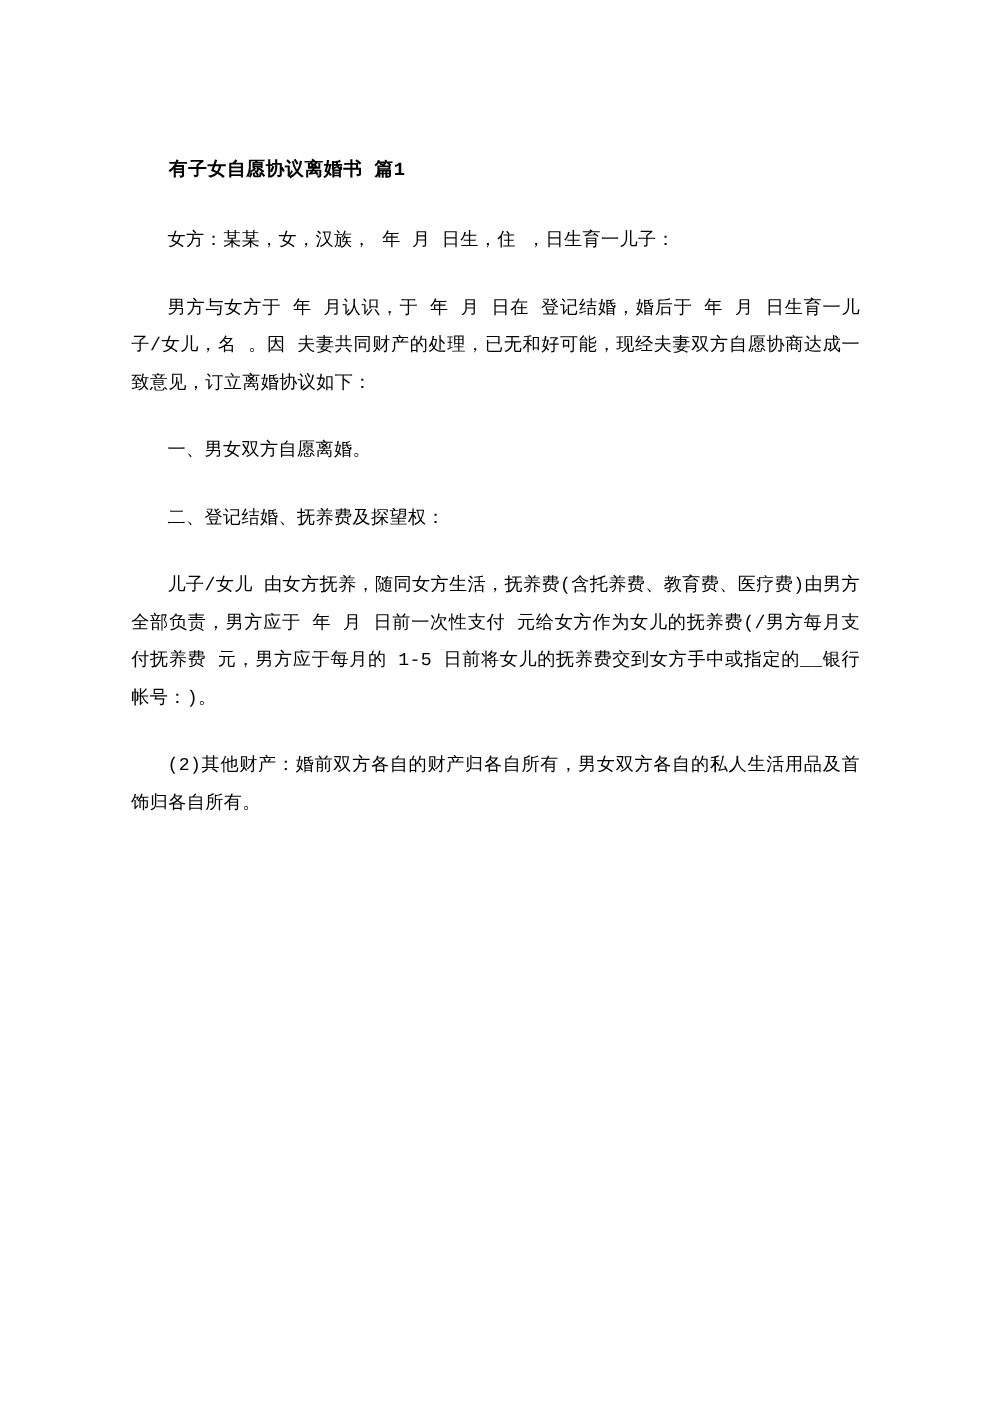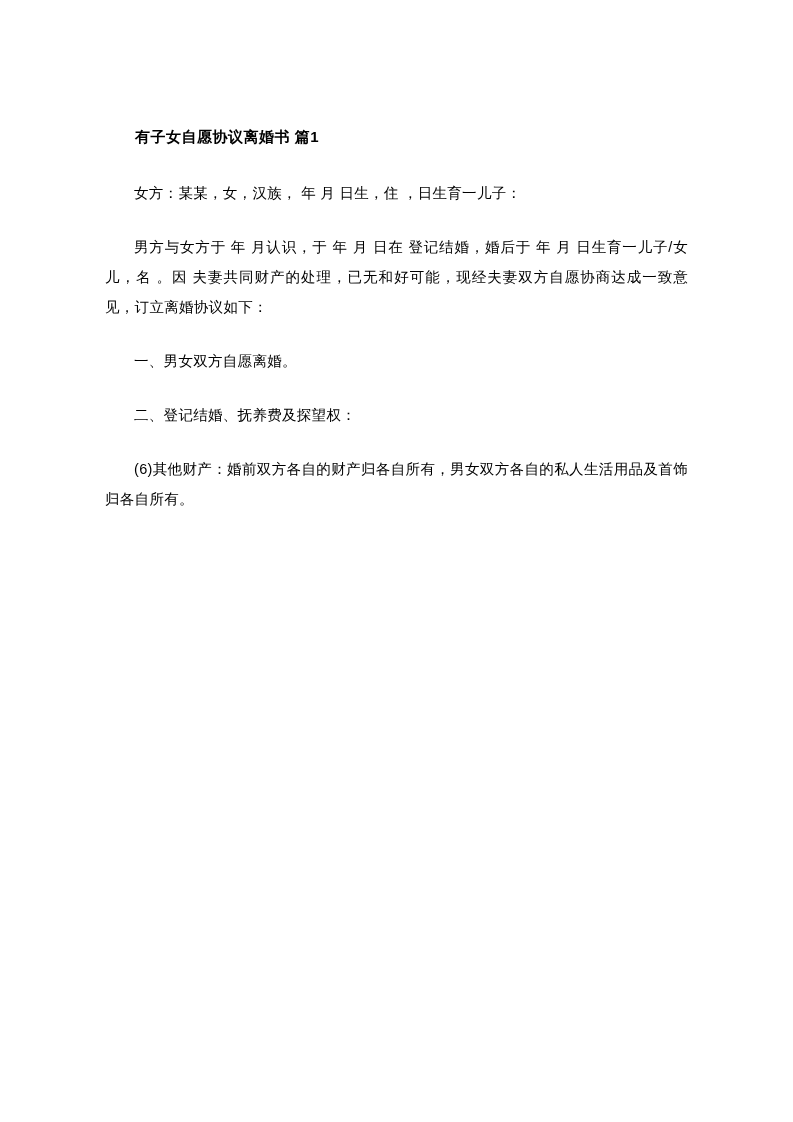--- a/index.html
+++ b/index.html
@@ -9,21 +9,21 @@
   }
   .page {
     position: relative;
     width: 793px;
     height: 1122px;
     margin: 0 auto;
     background: #ffffff;
     overflow: hidden;
     box-sizing: border-box;
     padding: 122px 105px 40px 105px;
-    font-family: Liberation Sans, sans-serif;
+    font-family: Liberation Mono, monospace;
     color: #000000;
   }
   .doc-title {
     font-size: 15px;
     font-weight: bold;
     line-height: 30px;
     margin: 0 0 26px 0;
     text-indent: 2em;
     letter-spacing: 0.5px;
   }
@@ -41,14 +41,15 @@
 </head>
 <body>
 
 <div class="page">
   <h1 class="doc-title">有子女自愿协议离婚书 篇1</h1>
 
   <p class="doc-paragraph">女方：某某，女，汉族， 年 月 日生，住 ，日生育一儿子：</p>
   <p class="doc-paragraph">男方与女方于 年 月认识，于 年 月 日在 登记结婚，婚后于 年 月 日生育一儿子/女儿，名 。因 夫妻共同财产的处理，已无和好可能，现经夫妻双方自愿协商达成一致意见，订立离婚协议如下：</p>
   <p class="doc-paragraph">一、男女双方自愿离婚。</p>
   <p class="doc-paragraph">二、登记结婚、抚养费及探望权：</p>
-  <p class="doc-paragraph">(6)其他财产：婚前双方各自的财产归各自所有，男女双方各自的私人生活用品及首饰归各自所有。</p>
+  <p class="doc-paragraph">儿子/女儿 由女方抚养，随同女方生活，抚养费(含托养费、教育费、医疗费)由男方全部负责，男方应于 年 月 日前一次性支付 元给女方作为女儿的抚养费(/男方每月支付抚养费 元，男方应于每月的 1-5 日前将女儿的抚养费交到女方手中或指定的__银行帐号：)。</p>
+  <p class="doc-paragraph">(2)其他财产：婚前双方各自的财产归各自所有，男女双方各自的私人生活用品及首饰归各自所有。</p>
 </div>
 
 </body></html>

